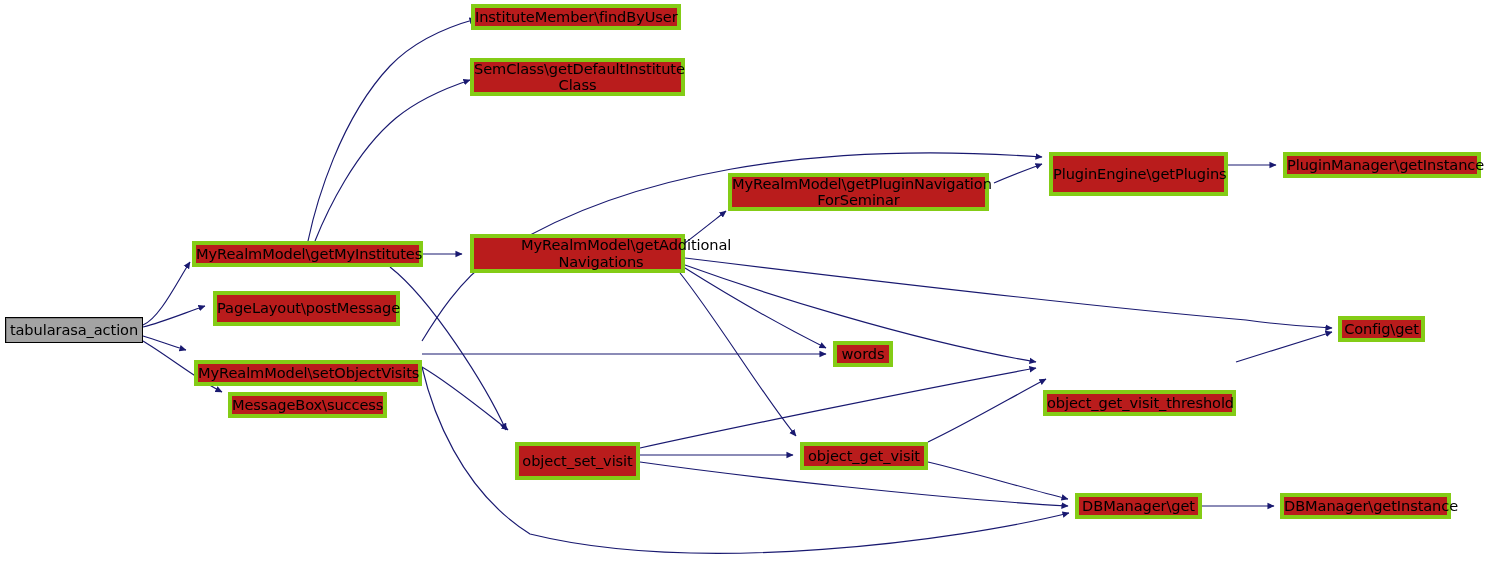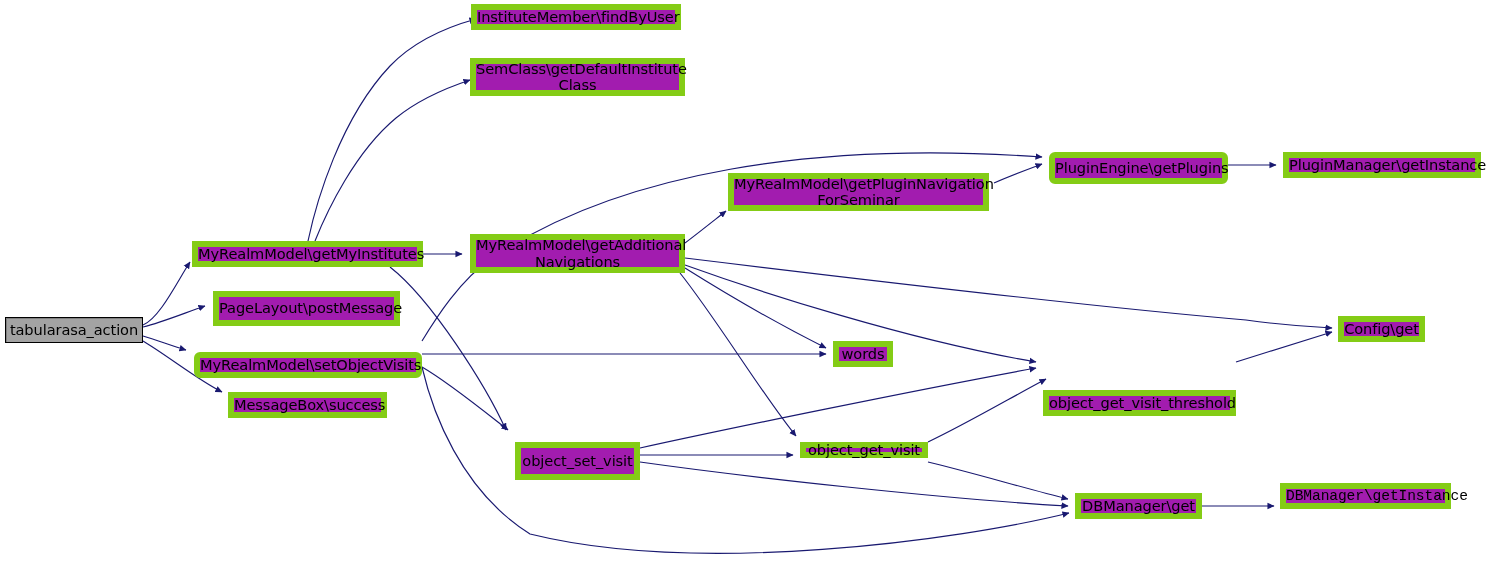--- a/index.html
+++ b/index.html
@@ -19,22 +19,22 @@
     position: absolute;
     left: 0;
     top: 0;
     width: 1487px;
     height: 570px;
     pointer-events: none;
   }
   .node {
     position: absolute;
     box-sizing: border-box;
-    border: 6px solid #84cc16;
-    background: #a21caf;
+    border: 4px solid #84cc16;
+    background: #b91c1c;
     color: #000000;
     font-size: 14.6px;
     line-height: 1.12;
     display: flex;
     align-items: center;
     justify-content: center;
     text-align: center;
     white-space: pre;
     letter-spacing: -0.1px;
     z-index: 5;
@@ -85,32 +85,32 @@
         <path d="M640,462 C746,477 944,499 1068,506" fill="none" stroke="#191970" stroke-width="1.15" marker-end="url(#arrowhead)"></path>
         <path d="M928,442 C966,424 1012,397 1046,379" fill="none" stroke="#191970" stroke-width="1.15" marker-end="url(#arrowhead)"></path>
         <path d="M928,462 C970,472 1024,488 1068,499" fill="none" stroke="#191970" stroke-width="1.15" marker-end="url(#arrowhead)"></path>
         <path d="M1202,506 L1274,506" fill="none" stroke="#191970" stroke-width="1.15" marker-end="url(#arrowhead)"></path>
       </g>
   </svg>
   <div id="nodes-group">
       <div class="node highlight" style="left: 5px; top: 317px; width: 138px; height: 26px;"><span class="lbl">tabularasa_action</span></div>
       <div class="node" style="left: 192px; top: 241px; width: 231px; height: 26px;"><span class="lbl">MyRealmModel\getMyInstitutes</span></div>
       <div class="node" style="left: 213px; top: 291px; width: 187px; height: 35px;"><span class="lbl">PageLayout\postMessage</span></div>
-      <div class="node" style="left: 194px; top: 352px; width: 228px; height: 26px; border-radius: 6px;"><span class="lbl">MyRealmModel\setObjectVisits</span></div>
+      <div class="node" style="left: 194px; top: 360px; width: 228px; height: 26px;"><span class="lbl">MyRealmModel\setObjectVisits</span></div>
       <div class="node" style="left: 228px; top: 392px; width: 159px; height: 26px;"><span class="lbl">MessageBox\success</span></div>
       <div class="node" style="left: 471px; top: 4px; width: 210px; height: 26px;"><span class="lbl">InstituteMember\findByUser</span></div>
       <div class="node" style="left: 470px; top: 58px; width: 215px; height: 38px;"><span class="lbl">SemClass\getDefaultInstitute
 Class</span></div>
-      <div class="node" style="left: 470px; top: 234px; width: 215px; height: 39px;"><span class="lbl">MyRealmModel\getAdditional
+      <div class="node" style="left: 470px; top: 234px; width: 215px; height: 39px; padding-left: 47px;"><span class="lbl">MyRealmModel\getAdditional
 Navigations</span></div>
       <div class="node" style="left: 700px; top: 173px; width: 261px; height: 38px; margin-left: 28px;"><span class="lbl">MyRealmModel\getPluginNavigation
 ForSeminar</span></div>
-      <div class="node" style="left: 1049px; top: 152px; width: 179px; height: 32px; border-radius: 6px;"><span class="lbl">PluginEngine\getPlugins</span></div>
+      <div class="node" style="left: 1049px; top: 152px; width: 179px; height: 44px;"><span class="lbl">PluginEngine\getPlugins</span></div>
       <div class="node" style="left: 1283px; top: 152px; width: 198px; height: 26px;"><span class="lbl">PluginManager\getInstance</span></div>
       <div class="node" style="left: 1338px; top: 316px; width: 87px; height: 26px;"><span class="lbl">Config\get</span></div>
       <div class="node" style="left: 833px; top: 341px; width: 60px; height: 26px;"><span class="lbl">words</span></div>
       <div class="node" style="left: 1043px; top: 354px; width: 193px; height: 26px; margin-top: 36px;"><span class="lbl">object_get_visit_threshold</span></div>
       <div class="node" style="left: 515px; top: 442px; width: 125px; height: 38px;"><span class="lbl">object_set_visit</span></div>
-      <div class="node" style="left: 800px; top: 442px; width: 128px; height: 16px;"><span class="lbl">object_get_visit</span></div>
+      <div class="node" style="left: 800px; top: 442px; width: 128px; height: 28px;"><span class="lbl">object_get_visit</span></div>
       <div class="node" style="left: 1075px; top: 493px; width: 127px; height: 26px;"><span class="lbl">DBManager\get</span></div>
-      <div class="node" style="left: 1280px; top: 483px; width: 171px; height: 26px; font-family: Liberation Mono, monospace;"><span class="lbl">DBManager\getInstance</span></div>
+      <div class="node" style="left: 1280px; top: 493px; width: 171px; height: 26px;"><span class="lbl">DBManager\getInstance</span></div>
     </div>
 </div>
 
 </body></html>

